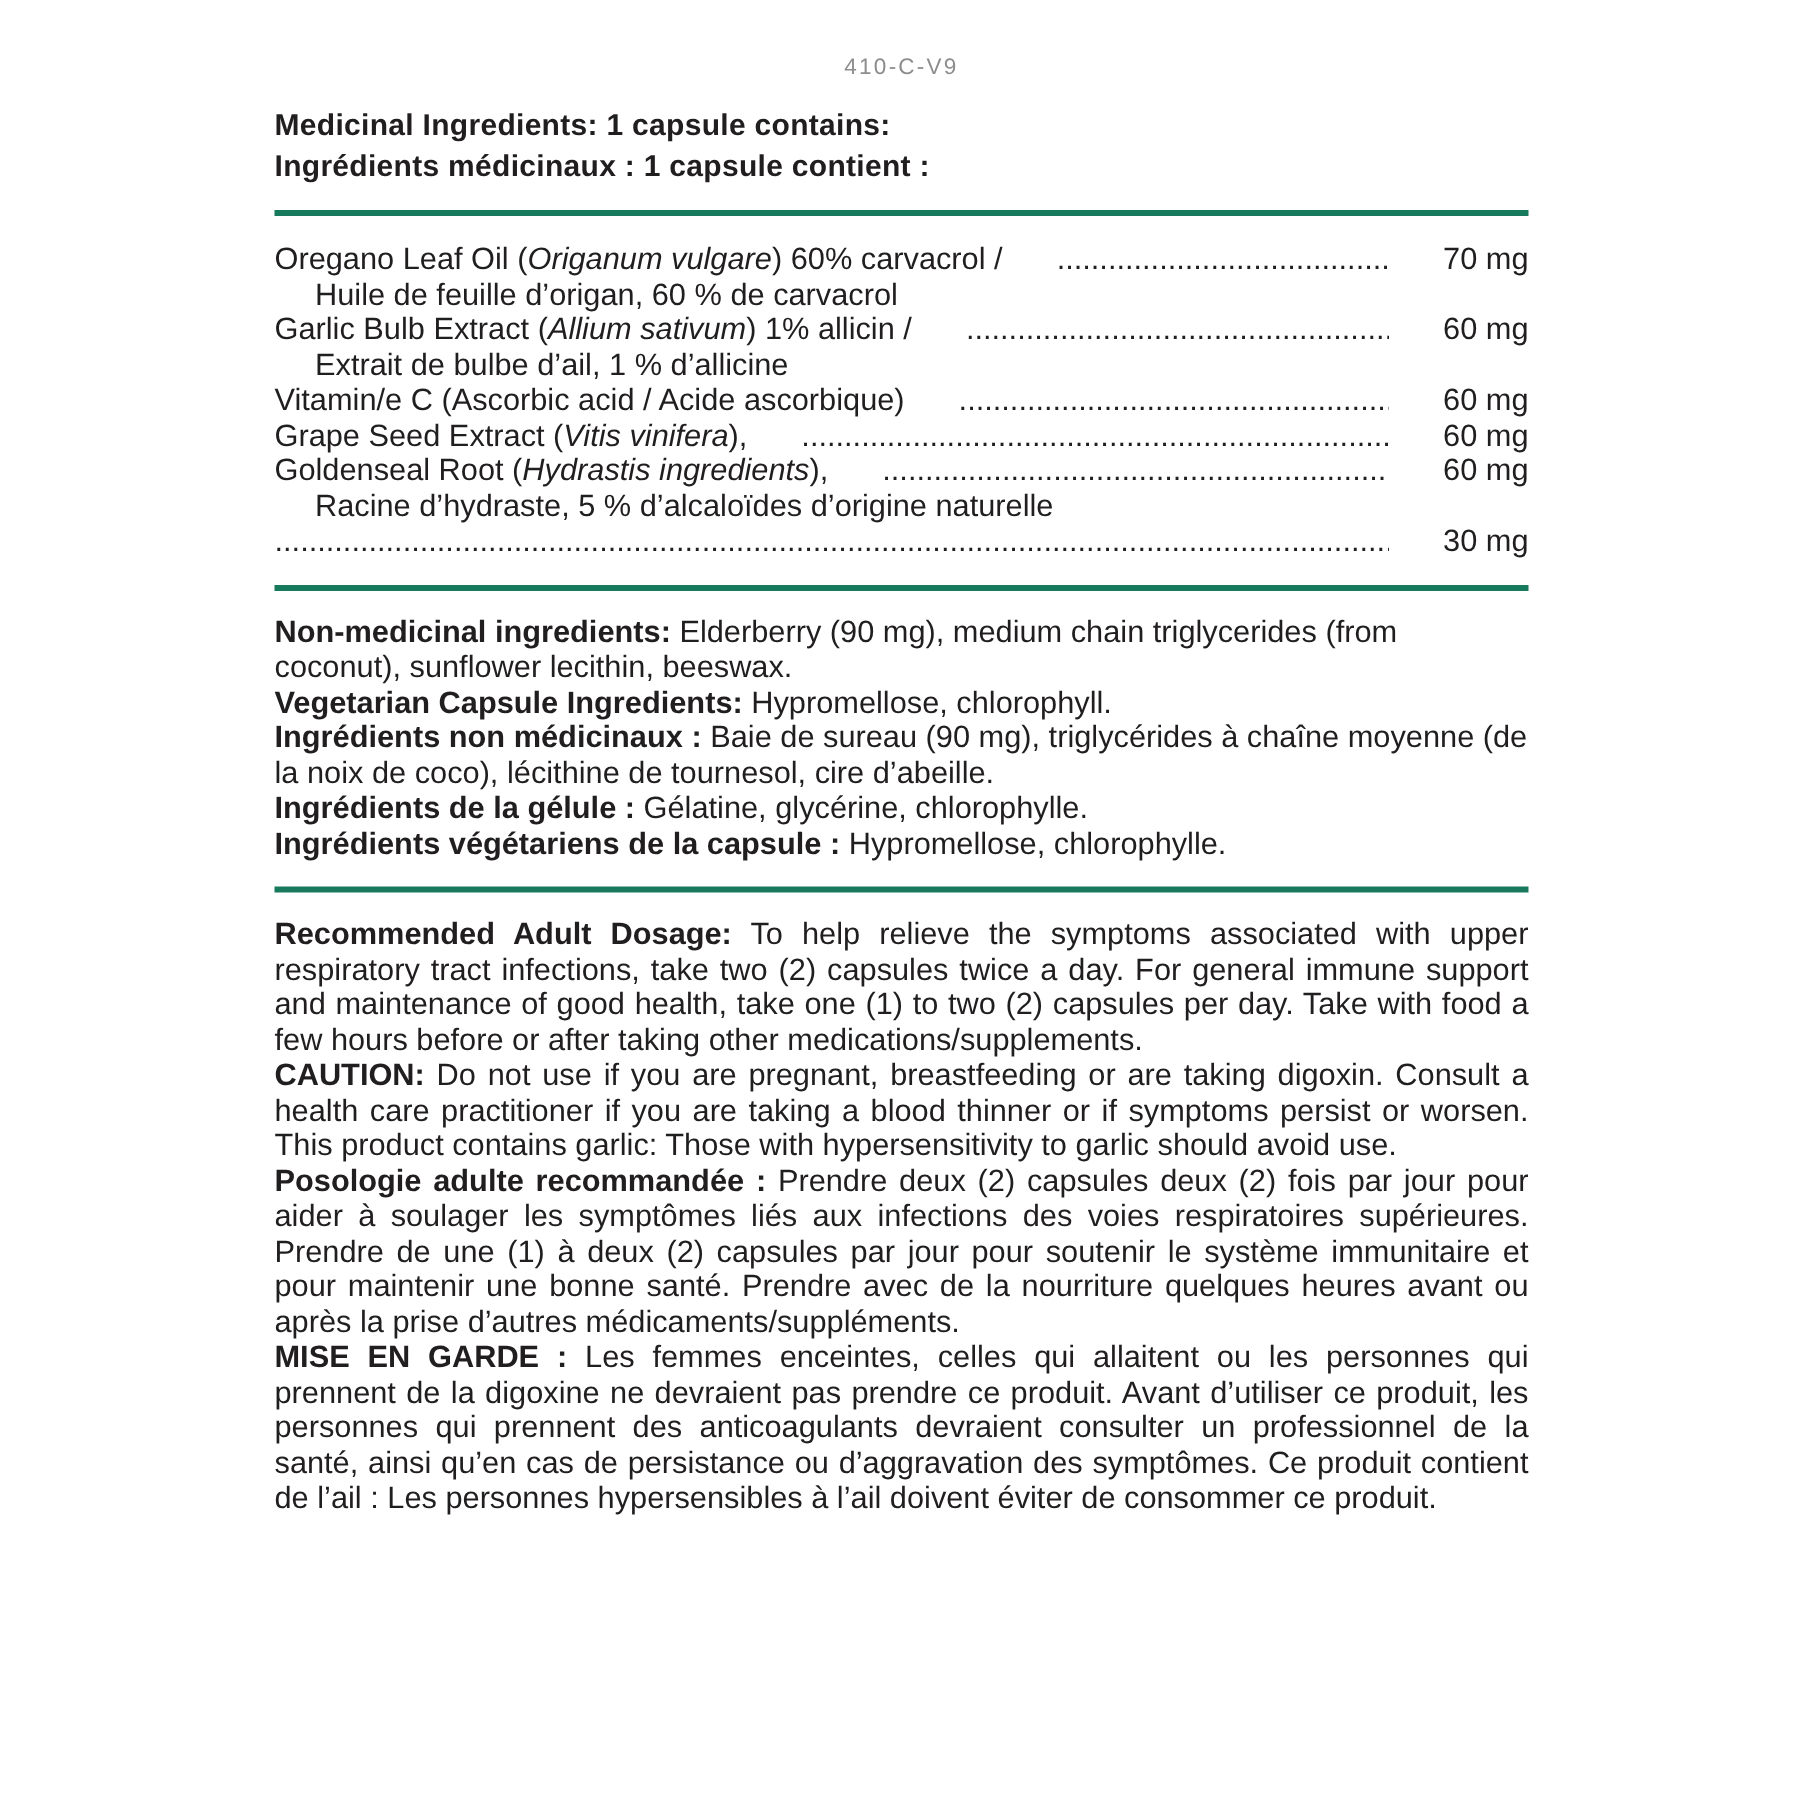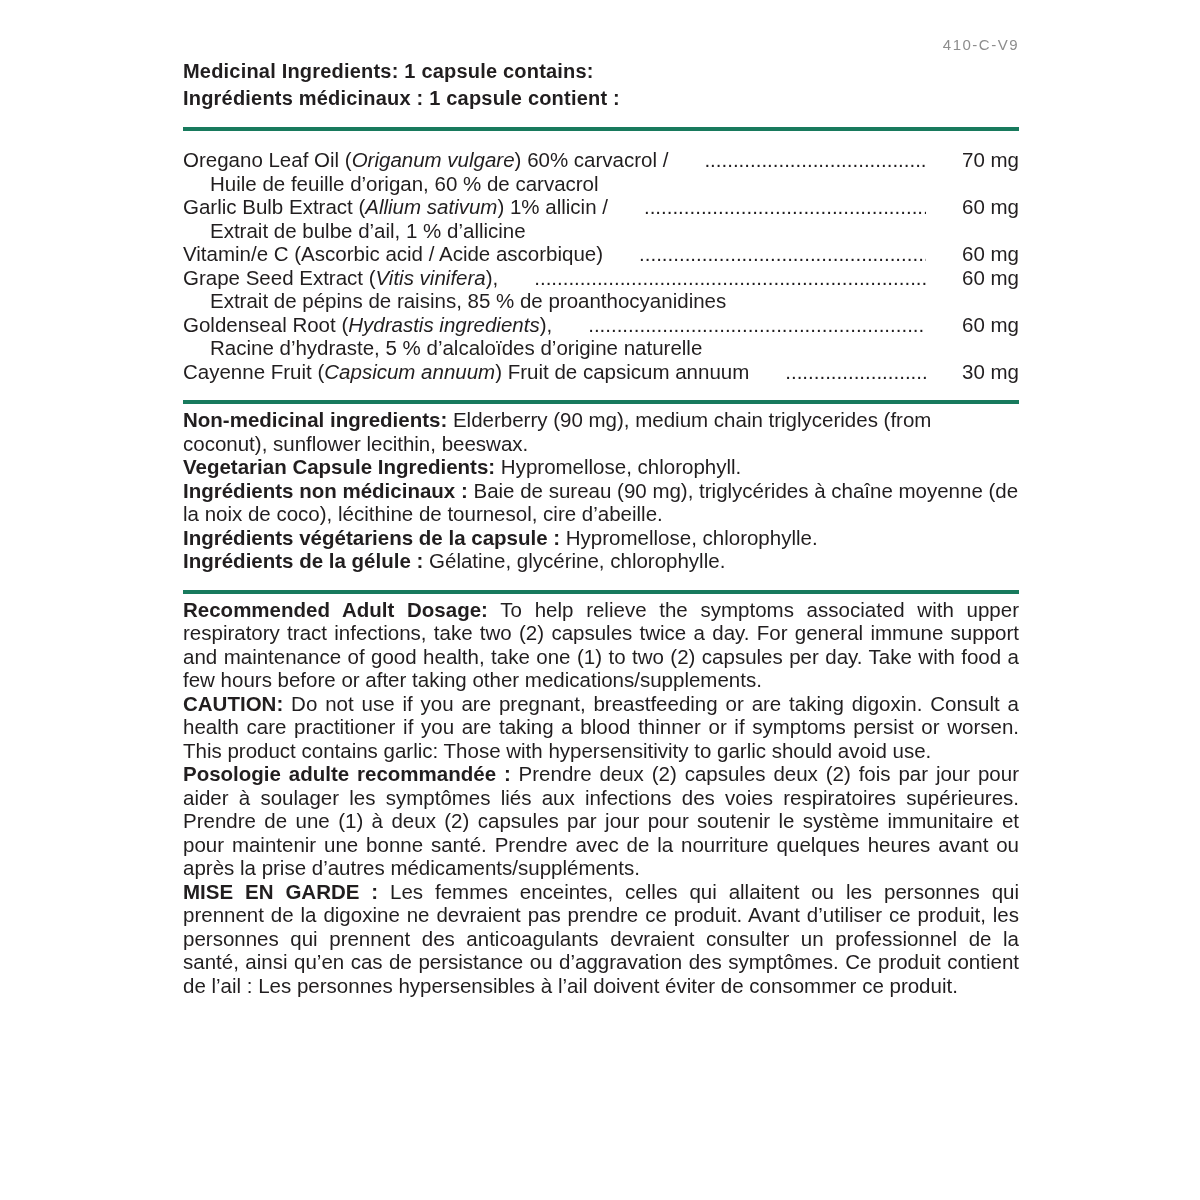--- a/index.html
+++ b/index.html
@@ -16,26 +16,26 @@
     color: var(--text-color, #211e1f);
     overflow: hidden;
   }
   .content {
     position: absolute;
     left: 183px;
     top: 36px;
     width: 836px;
   }
   .doc-code {
-    text-align: right;
+    text-align: center;
     color: var(--code-color, #8d8d8d);
     font-size: 15px;
     line-height: 18px;
     letter-spacing: 1.5px;
-    margin-bottom: 4px;
+    margin-bottom: 17px;
   }
   .heading {
     font-weight: bold;
     font-size: 20px;
     line-height: 27px;
     letter-spacing: 0.2px;
   }
   .rule {
     height: 4px;
     background: var(--divider-color, #187a5d);
@@ -65,21 +65,21 @@
   .leader::after {
     content: "....................................................................................................................................................................................";
   }
   .ing-amt {
     white-space: nowrap;
   }
   .ing-sub {
     padding-left: 27px;
   }
   .para-block {
-    margin-top: 4px;
+    margin-top: 16px;
   }
   .para-block p {
     margin: 0;
   }
   .para-block.justified p {
     text-align: justify;
   }
   .para-block p b {
     font-weight: bold;
   }
@@ -115,42 +115,40 @@
         <div class="ing-row">
           <span class="ing-name"><span>Vitamin/e C (Ascorbic acid / Acide ascorbique)</span></span>
           <span class="leader"></span>
           <span class="ing-amt">60 mg</span>
         </div>
         <div class="ing-row">
           <span class="ing-name"><span>Grape Seed Extract (</span><i>Vitis vinifera</i><span>),</span></span>
           <span class="leader"></span>
           <span class="ing-amt">60 mg</span>
         </div>
-        <div class="ing-sub">Extrait de pépins de raisins, 85 % de proanthocyanidines</div>
         <div class="ing-row">
           <span class="ing-name"><span>Goldenseal Root (</span><i>Hydrastis ingredients</i><span>), </span></span>
           <span class="leader"></span>
           <span class="ing-amt">60 mg</span>
         </div>
         <div class="ing-sub">Racine d’hydraste, 5 % d’alcaloïdes d’origine naturelle</div>
         <div class="ing-row">
-          <span class="ing-name"><span>Cayenne Fruit (</span><i>Capsicum annuum</i><span>) Fruit de capsicum annuum </span></span>
           <span class="leader"></span>
           <span class="ing-amt">30 mg</span>
         </div>
       </div>
 
     <div class="rule" style="margin-top:17px;"></div>
 
     <div class="para-block body-text">
         <p><b>Non-medicinal ingredients:</b> Elderberry (90 mg), medium chain triglycerides (from coconut), sunflower lecithin, beeswax.</p>
         <p><b>Vegetarian Capsule Ingredients:</b> Hypromellose, chlorophyll.</p>
         <p><b>Ingrédients non médicinaux :</b> Baie de sureau (90 mg), triglycérides à chaîne moyenne (de la noix de coco), lécithine de tournesol, cire d’abeille.</p>
+        <p><b>Ingrédients de la gélule :</b> Gélatine, glycérine, chlorophylle.</p>
         <p><b>Ingrédients végétariens de la capsule :</b> Hypromellose, chlorophylle.</p>
-        <p><b>Ingrédients de la gélule :</b> Gélatine, glycérine, chlorophylle.</p>
       </div>
 
     <div class="rule" style="margin-top:17px;"></div>
 
     <div class="para-block body-text justified">
         <p><b>Recommended Adult Dosage:</b> To help relieve the symptoms associated with upper respiratory tract infections, take two (2) capsules twice a day. For general immune support and maintenance of good health, take one (1) to two (2) capsules per day. Take with food a few hours before or after taking other medications/supplements.</p>
         <p><b>CAUTION:</b> Do not use if you are pregnant, breastfeeding or are taking digoxin. Consult a health care practitioner if you are taking a blood thinner or if symptoms persist or worsen. This product contains garlic: Those with hypersensitivity to garlic should avoid use.</p>
         <p><b>Posologie adulte recommandée :</b> Prendre deux (2) capsules deux (2) fois par jour pour aider à soulager les symptômes liés aux infections des voies respiratoires supérieures. Prendre de une (1) à deux (2) capsules par jour pour soutenir le système immunitaire et pour maintenir une bonne santé. Prendre avec de la nourriture quelques heures avant ou après la prise d’autres médicaments/suppléments.</p>
         <p><b>MISE EN GARDE :</b> Les femmes enceintes, celles qui allaitent ou les personnes qui prennent de la digoxine ne devraient pas prendre ce produit. Avant d’utiliser ce produit, les personnes qui prennent des anticoagulants devraient consulter un professionnel de la santé, ainsi qu’en cas de persistance ou d’aggravation des symptômes. Ce produit contient de l’ail : Les personnes hypersensibles à l’ail doivent éviter de consommer ce produit.</p>
       </div>

